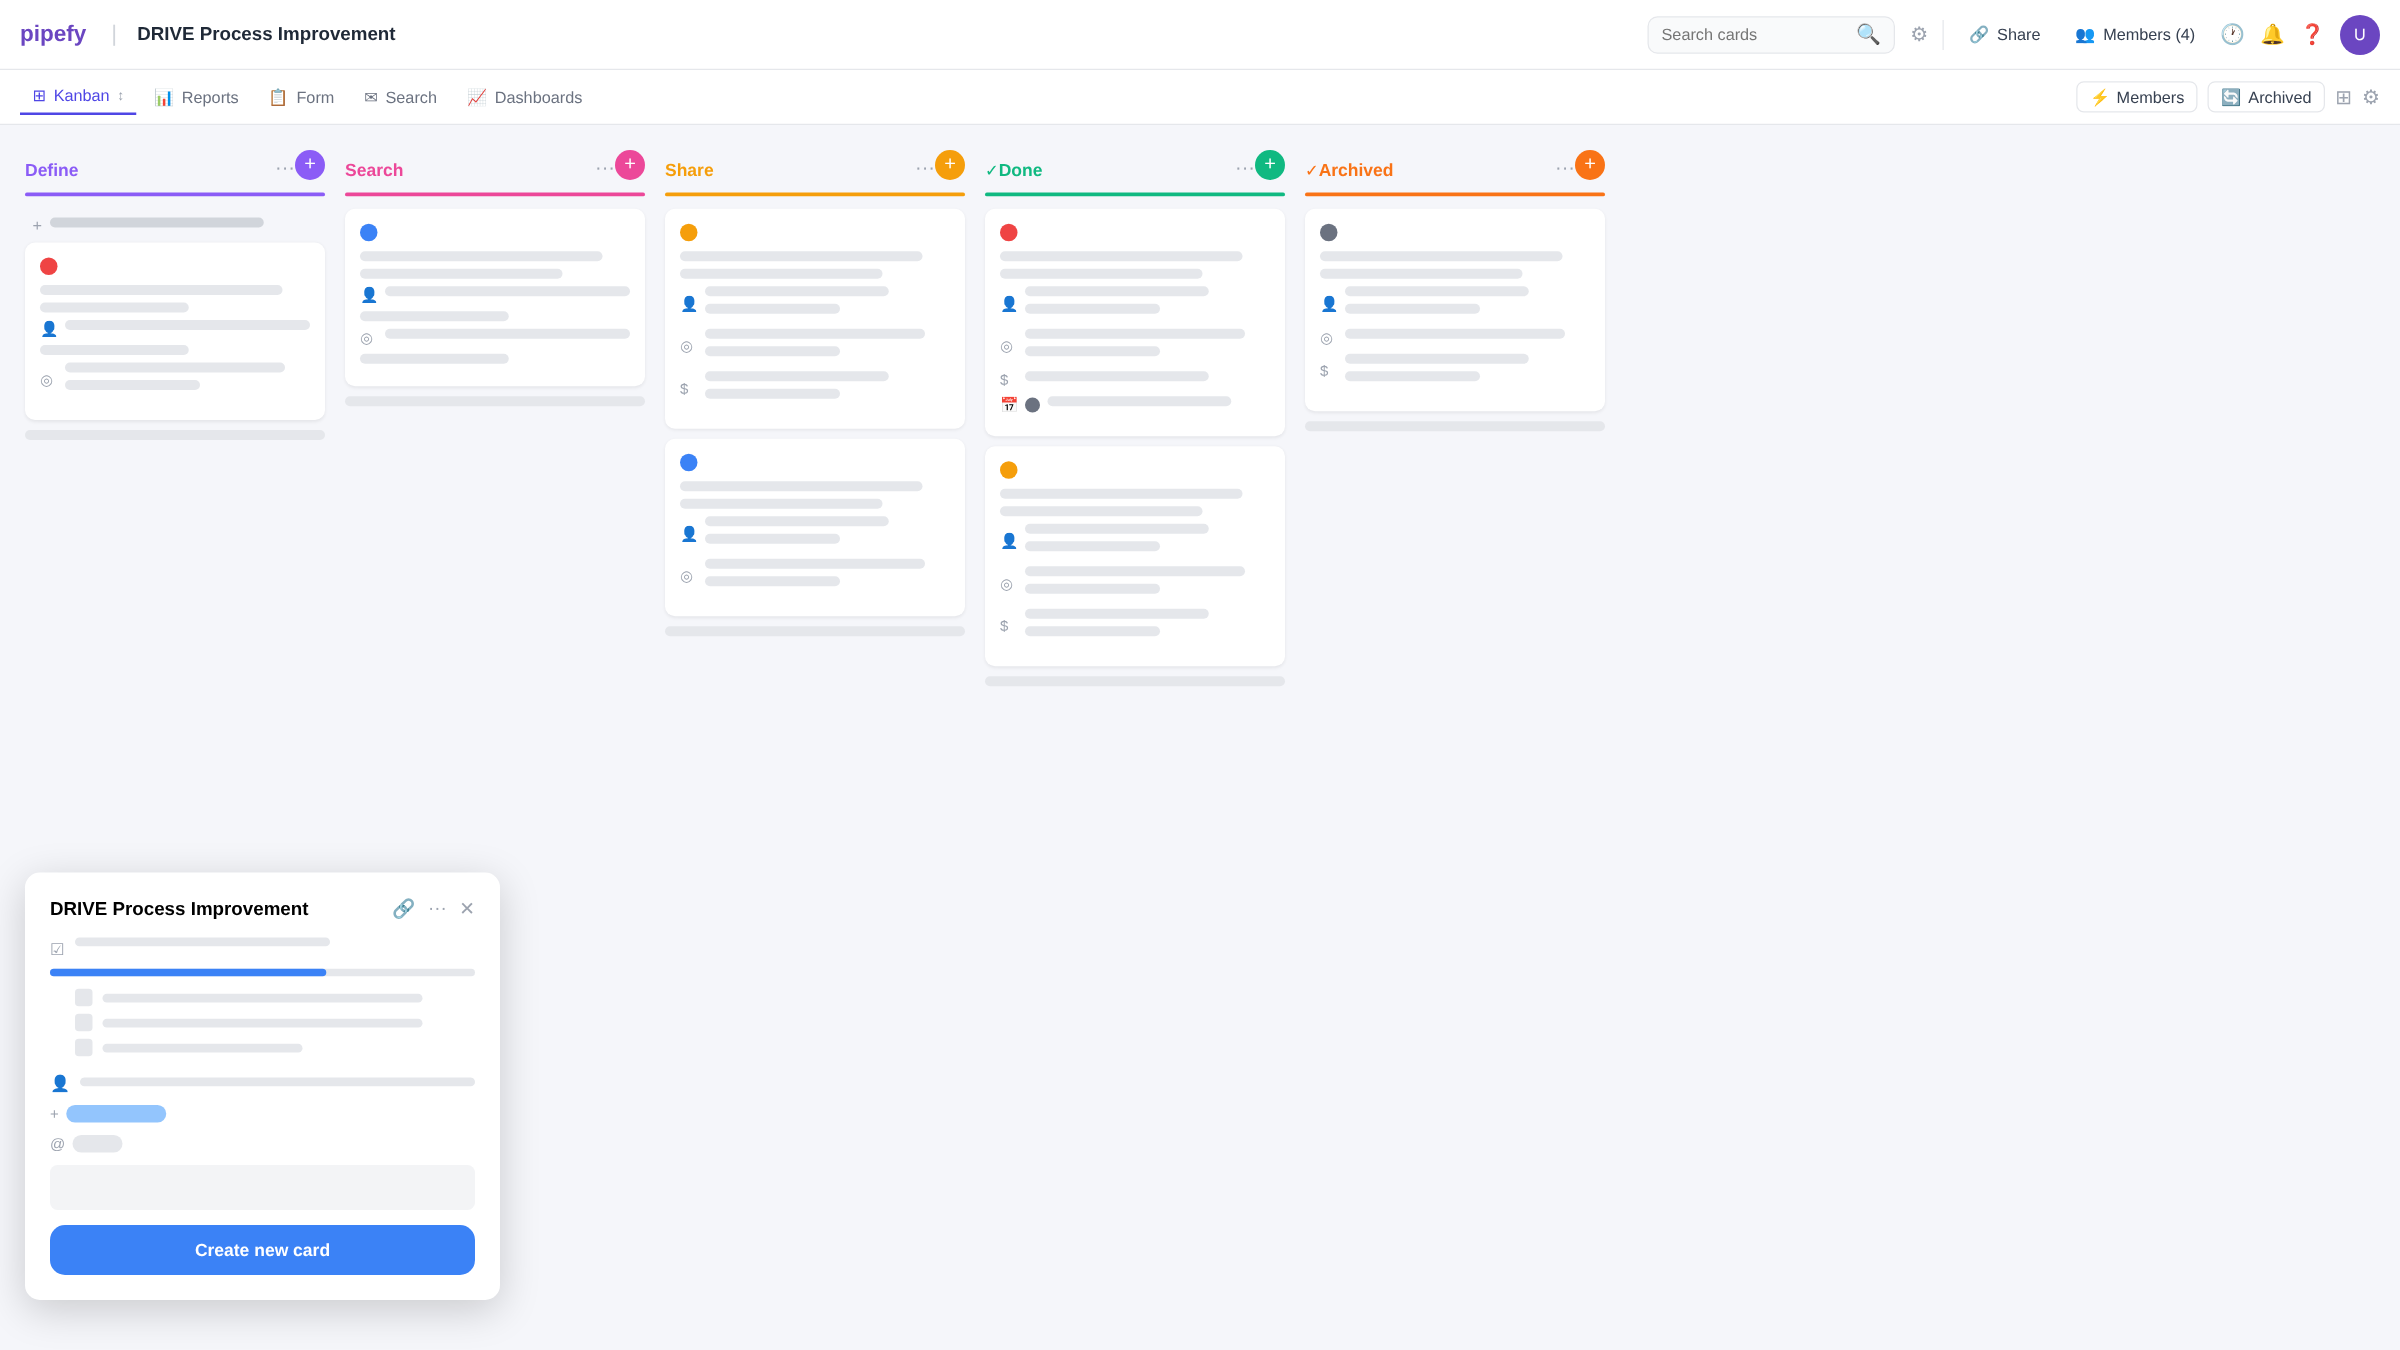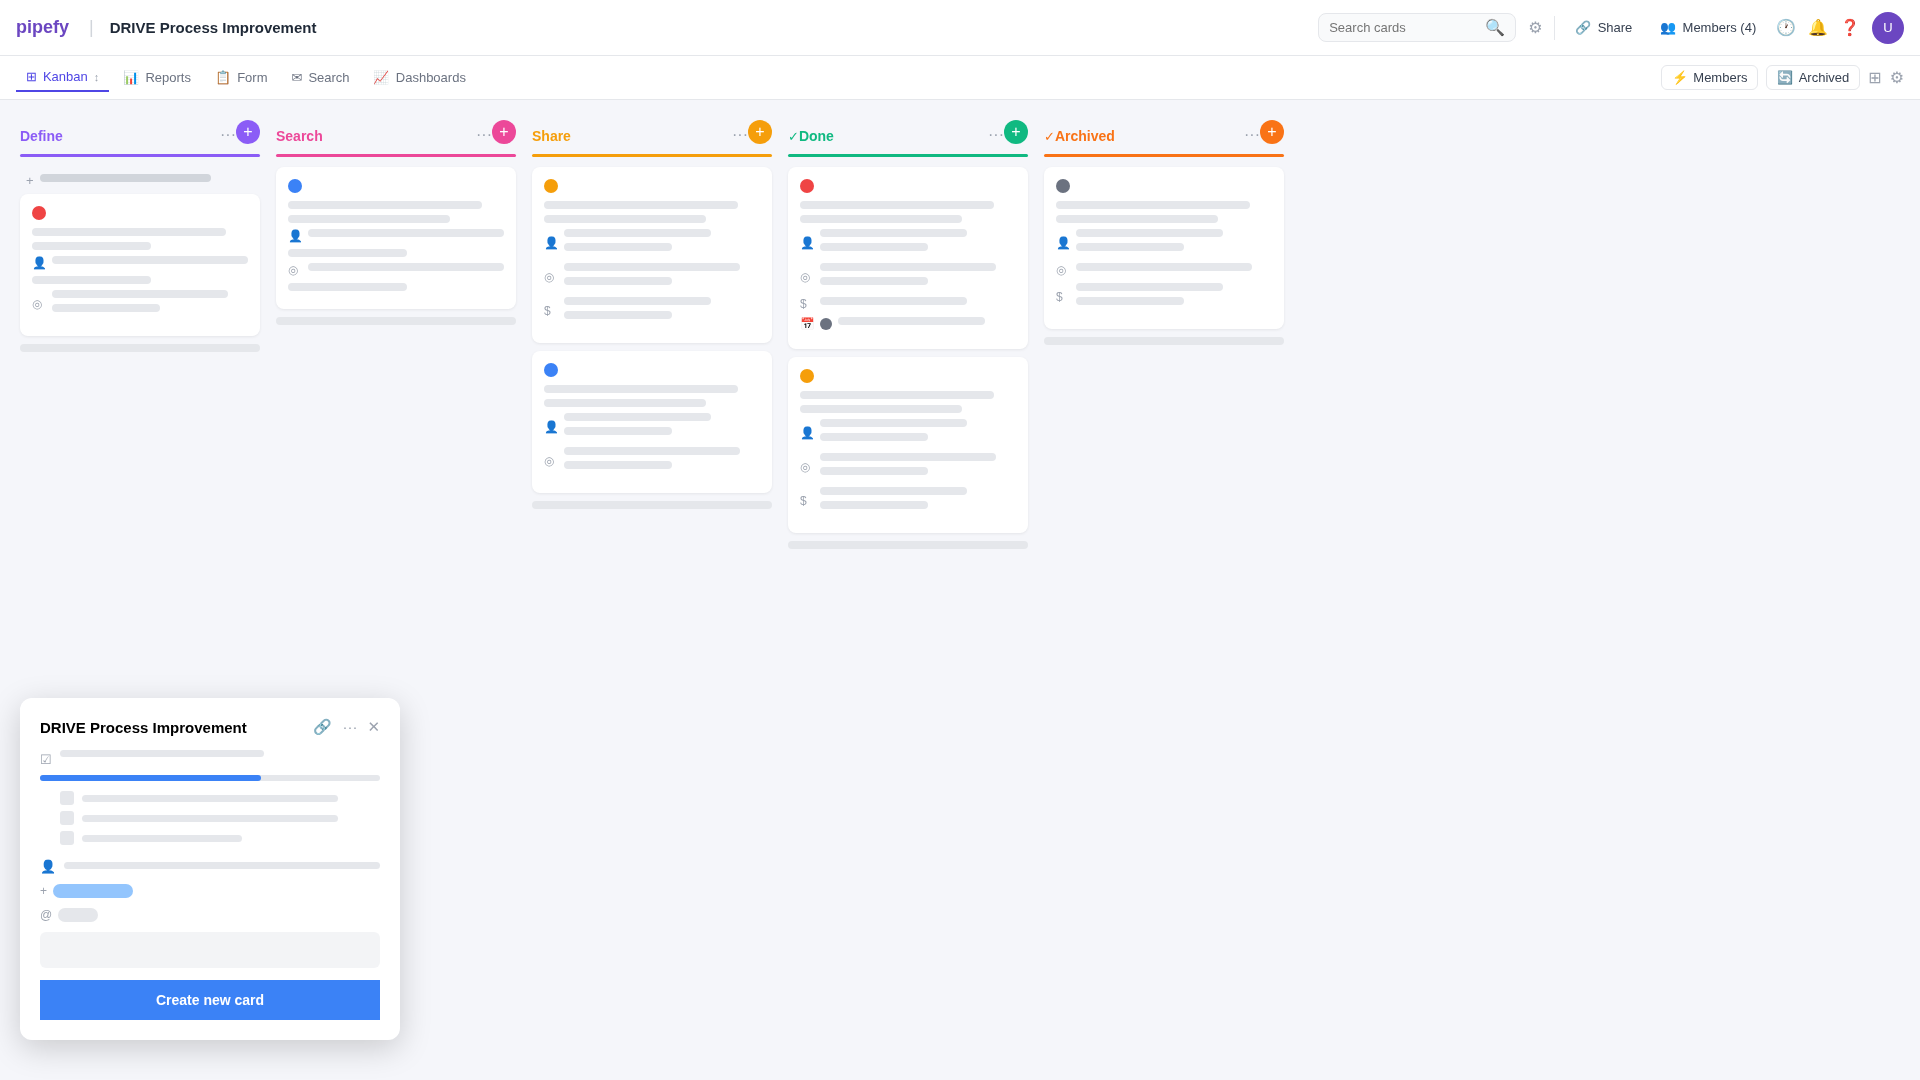--- a/index.html
+++ b/index.html
@@ -71,21 +71,21 @@
     .skel-sm.w60 { width: 60%; }
     .skel-sm.w80 { width: 80%; }
     .skel-sm.w50 { width: 50%; }
     .checklist-item { display: flex; align-items: center; gap: 8px; margin-bottom: 6px; margin-left: 20px; }
     .check-box { width: 14px; height: 14px; background: #e5e7eb; border-radius: 3px; flex-shrink: 0; }
     .progress-bar-wrap { height: 6px; background: #e5e7eb; border-radius: 3px; margin: 4px 0 10px; }
     .progress-bar-fill { height: 6px; background: #3b82f6; border-radius: 3px; }
     .popup-assignee-row { display: flex; align-items: center; gap: 8px; margin-bottom: 10px; }
     .tag-pill { background: #93c5fd; height: 14px; width: 80px; border-radius: 7px; }
     .popup-comment-area { background: #f3f4f6; border-radius: 6px; height: 36px; margin-bottom: 12px; }
-    .create-btn { width: 100%; padding: 12px; background: #3b82f6; color: #fff; border: none; border-radius: 0; font-size: 14px; font-weight: 600; cursor: pointer; }
+    .create-btn { width: 100%; padding: 12px; background: #3b82f6; color: #fff; border: none; border-radius: 12px; font-size: 14px; font-weight: 600; cursor: pointer; }
 
     
     .archived-col .col-title { color: #f97316; }
   </style>
 </head>
 <body>
 
 <div class="topbar">
   <span class="logo">pipefy</span>
   <span style="color:#d1d5db; font-size:18px;">|</span>

